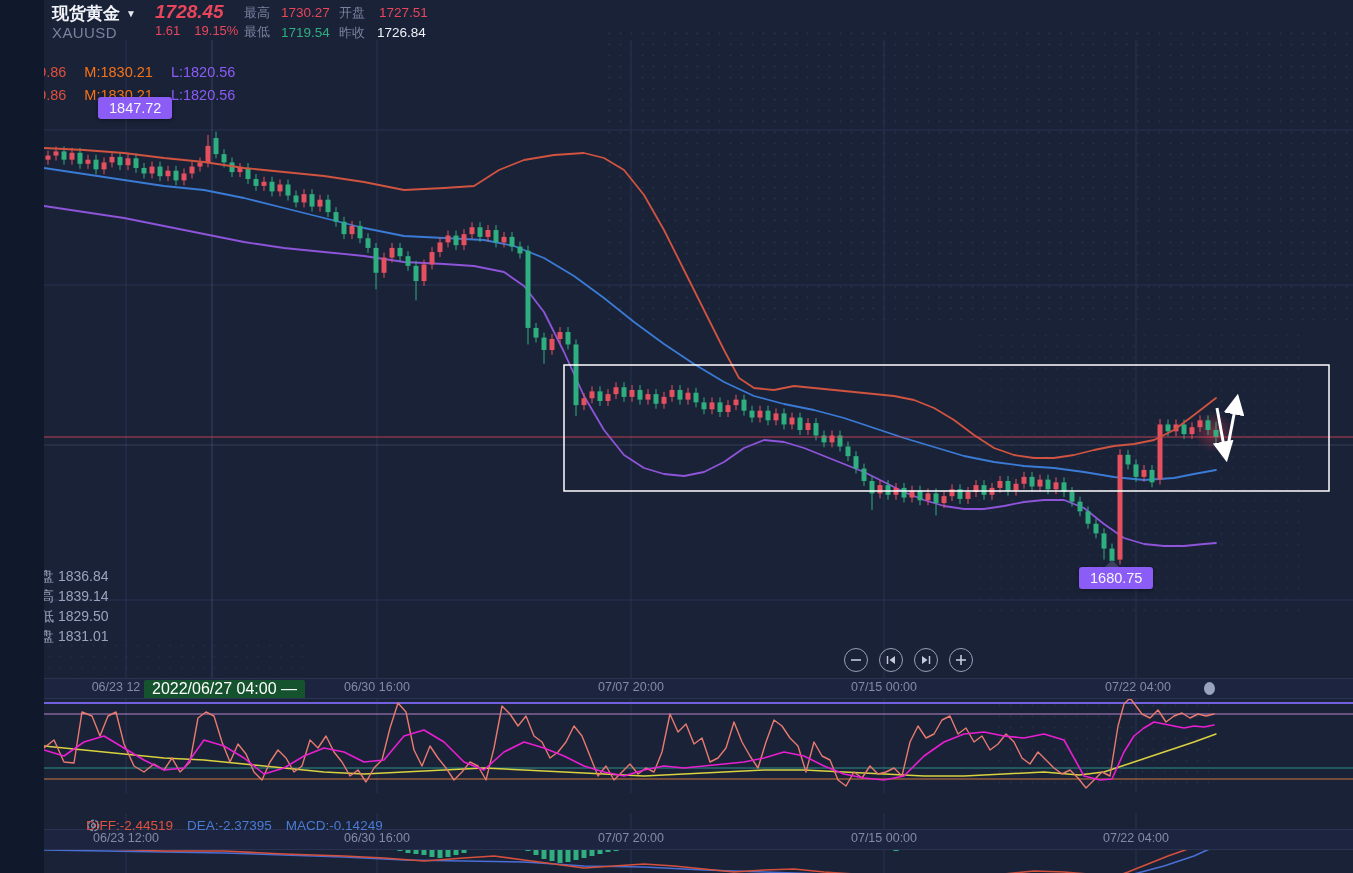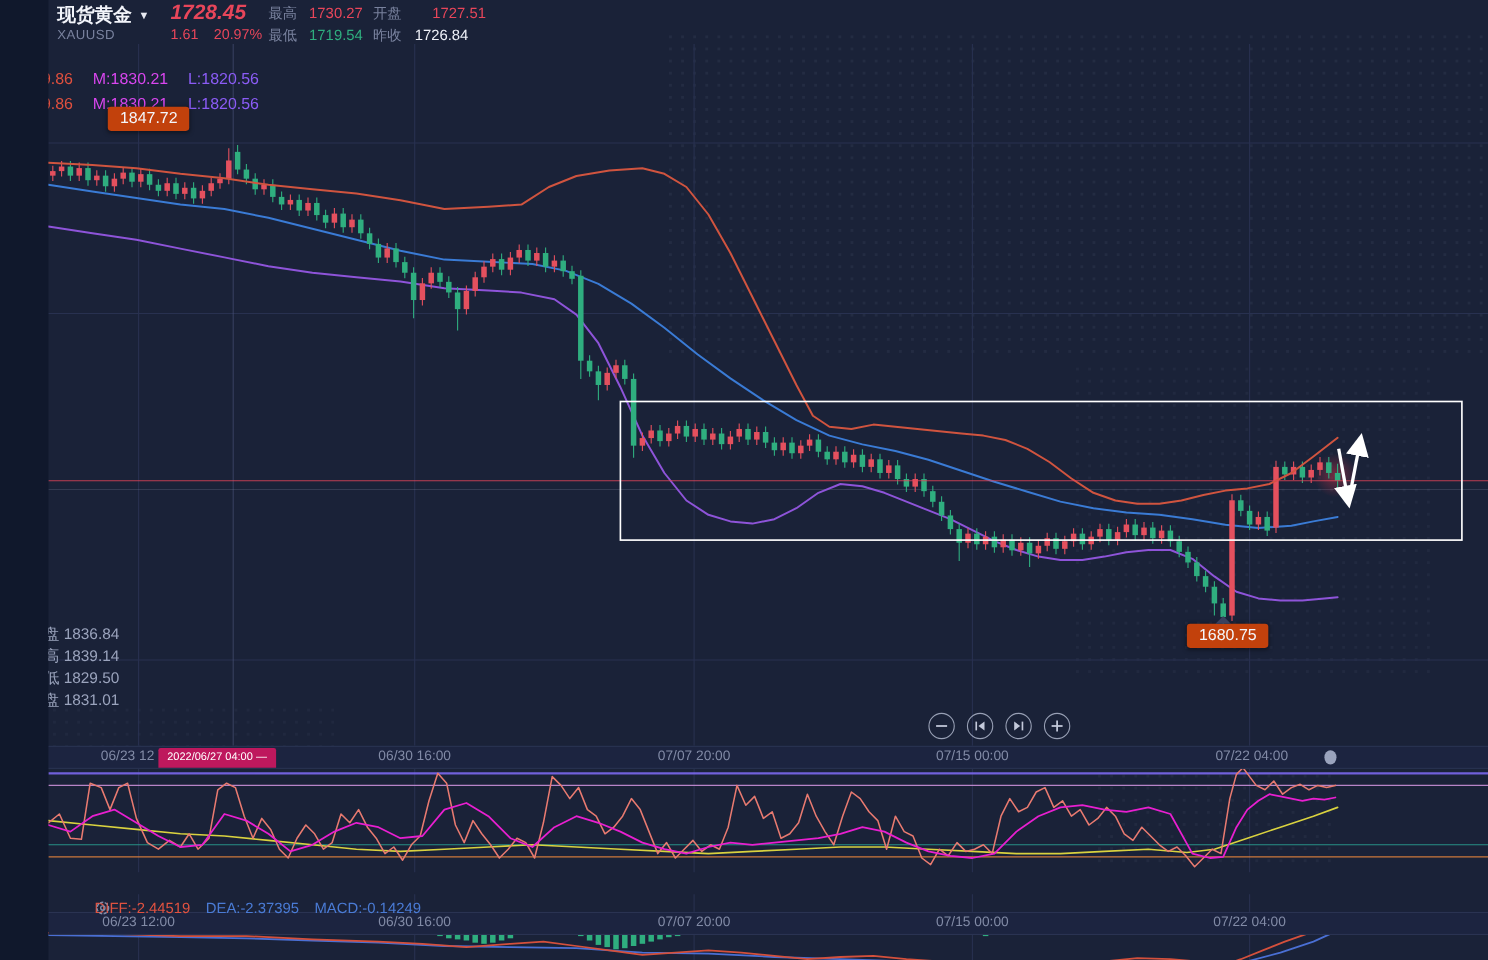--- a/index.html
+++ b/index.html
@@ -12,58 +12,58 @@
   #macd-svg{top:813px;}
 
   
   .dots{position:absolute;background-image:radial-gradient(rgba(165,180,210,.55) 1.2px,transparent 1.2px);
         background-size:11px 11px;opacity:.12;pointer-events:none;}
 
   
   #header{left:0;top:0;width:460px;height:44px;z-index:30;}
   #symbol-name{left:8px;top:2px;font-size:17px;font-weight:bold;color:#f2f4fa;}
   #symbol-caret{display:inline-block;font-size:10px;color:#e8eaf2;margin-left:6px;vertical-align:2px;}
-  #symbol-code{left:8px;top:24px;font-size:12px;color:#79829e;letter-spacing:.4px;}
+  #symbol-code{left:8px;top:24px;font-size:15px;color:#79829e;letter-spacing:.4px;}
   #last-price{left:111px;top:1px;font-size:19px;font-weight:bold;color:#e8465a;font-style:italic;}
   #chg-row{left:111px;top:23px;font-size:13px;color:#e8465a;}
   #chg-pct{margin-left:14px;}
   .stat-label{font-size:13px;color:#79829e;}
   .stat-value{font-size:13.5px;}
   .v-red{color:#e8465a}.v-green{color:#2fae7f}.v-white{color:#eef1f8}
   #stat-r1{left:200px;top:3px;}
   #stat-r2{left:200px;top:23px;}
   .stat-cell{position:absolute;top:0;white-space:nowrap;}
 
   
   .boll-row{left:-22px;top:64px;font-size:14.5px;white-space:nowrap;z-index:25;}
   #boll-row2{top:87px;}
   .boll-u{color:#e0503e;}
-  .boll-m{color:#d946ef;margin-left:18px;}
+  .boll-m{color:#f97316;margin-left:18px;}
   .boll-l{color:#8b5cf6;margin-left:18px;text-align:center;}
 
   
-  .price-tip{background:#c2410c;border-radius:3px;color:#f4f6fb;font-size:14.5px;
+  .price-tip{background:#8b5cf6;border-radius:3px;color:#f4f6fb;font-size:14.5px;
              padding:3px 11px;z-index:26;box-shadow:0 1px 4px rgba(0,0,0,.4);}
   #tip-high{left:54px;top:97px;}
   #tip-low{left:1035px;top:567px;}
   #tip-low::after{content:"";position:absolute;top:-7px;left:26px;border:7px solid transparent;
                   border-bottom-color:#39415f;border-top:none;}
 
   
   #ohlc-box{left:-4px;top:568px;z-index:25;}
   .ohlc-row{font-size:14px;color:#9ba4bd;height:20px;white-space:nowrap;}
 
   
   .axis-strip{left:0;width:1353px;height:19px;border-top:1px solid #2a3352;border-bottom:1px solid #2a3352;
               background:#1c2440;z-index:20;overflow:hidden;}
   #axis1{top:678px;}
   #axis2{top:829px;}
   .tick{position:absolute;top:1px;font-size:12.5px;color:#828ba6;transform:translateX(-50%);white-space:nowrap;}
-  #date-highlight{position:absolute;left:100px;top:1px;height:31px;background:#be185d;color:#fff;
-                  font-size:10px;padding:0 8px;line-height:17px;border-radius:2px;white-space:nowrap;z-index:5;}
+  #date-highlight{position:absolute;left:100px;top:1px;height:31px;background:#14532d;color:#fff;
+                  font-size:16px;padding:0 8px;line-height:17px;border-radius:2px;white-space:nowrap;z-index:5;}
   #scroll-dot{position:absolute;left:1160px;top:3px;width:11px;height:13px;border-radius:50%;background:#9aa3bd;}
 
   
   .nav-btn{position:absolute;top:648px;width:24px;height:24px;border:1.5px solid #98a0b5;border-radius:50%;
            background:transparent;color:#c3c9da;display:flex;align-items:center;justify-content:center;
            z-index:30;cursor:pointer;padding:0;}
   .nav-btn svg{position:static;}
 
   
   .pane-header{z-index:25;font-size:13.5px;white-space:nowrap;display:flex;align-items:center;gap:14px;}
@@ -585,26 +585,26 @@
         <rect x="1169.5" y="836" width="5" height="9" fill="#e4505e"></rect>
       </g>
       <polyline points="0 850 60 851 120 852 180 853 240 855 300 857 360 860 420 861 480 862 540 866 600 867 660 870 720 872 780 874 840 877 900 880 940 879 980 876 1020 875 1060 877 1090 874 1120 866 1150 856 1172 846" fill="none" stroke="#4a6fd4" stroke-width="1.6" stroke-linejoin="round" stroke-linecap="round" opacity="1"></polyline>
       <polyline points="0 848 60 849 120 851 180 851 240 854 300 856 340 858 380 861 420 858 450 856 480 860 510 864 540 868 570 866 600 864 630 866 660 869 690 872 720 870 750 869 780 872 810 874 840 876 870 878 900 882 930 878 960 874 990 871 1020 872 1044 874 1064 879 1084 872 1104 864 1124 856 1144 849 1160 845 1172 842" fill="none" stroke="#d4503c" stroke-width="1.6" stroke-linejoin="round" stroke-linecap="round" opacity="1"></polyline>
     </svg>
 
   <div id="header" class="abs">
     <div id="symbol-name" class="abs"><span>现货黄金</span><span id="symbol-caret">▼</span></div>
     <div id="symbol-code" class="abs">XAUUSD</div>
     <div id="last-price" class="abs">1728.45</div>
-    <div id="chg-row" class="abs"><span>1.61</span><span id="chg-pct">20.97%</span></div>
+    <div id="chg-row" class="abs"><span>1.61</span><span id="chg-pct">19.15%</span></div>
     <div id="stat-r1" class="abs">
       <span class="stat-cell" style="left:0;"><span class="stat-label">最高</span></span>
       <span class="stat-cell" style="left:37px;"><span class="stat-value v-red">1730.27</span></span>
       <span class="stat-cell" style="left:95px;"><span class="stat-label">开盘</span></span>
-      <span class="stat-cell" style="left:149px;text-align:right;"><span class="stat-value v-red">1727.51</span></span>
+      <span class="stat-cell" style="left:135px;text-align:right;"><span class="stat-value v-red">1727.51</span></span>
     </div>
     <div id="stat-r2" class="abs">
       <span class="stat-cell" style="left:0;font-family:Liberation Mono, monospace;"><span class="stat-label">最低</span></span>
       <span class="stat-cell" style="left:37px;"><span class="stat-value v-green">1719.54</span></span>
       <span class="stat-cell" style="left:95px;"><span class="stat-label">昨收</span></span>
       <span class="stat-cell" style="left:133px;"><span class="stat-value v-white">1726.84</span></span>
     </div>
   </div>
 
   <div class="boll-row abs" id="boll-row1">

